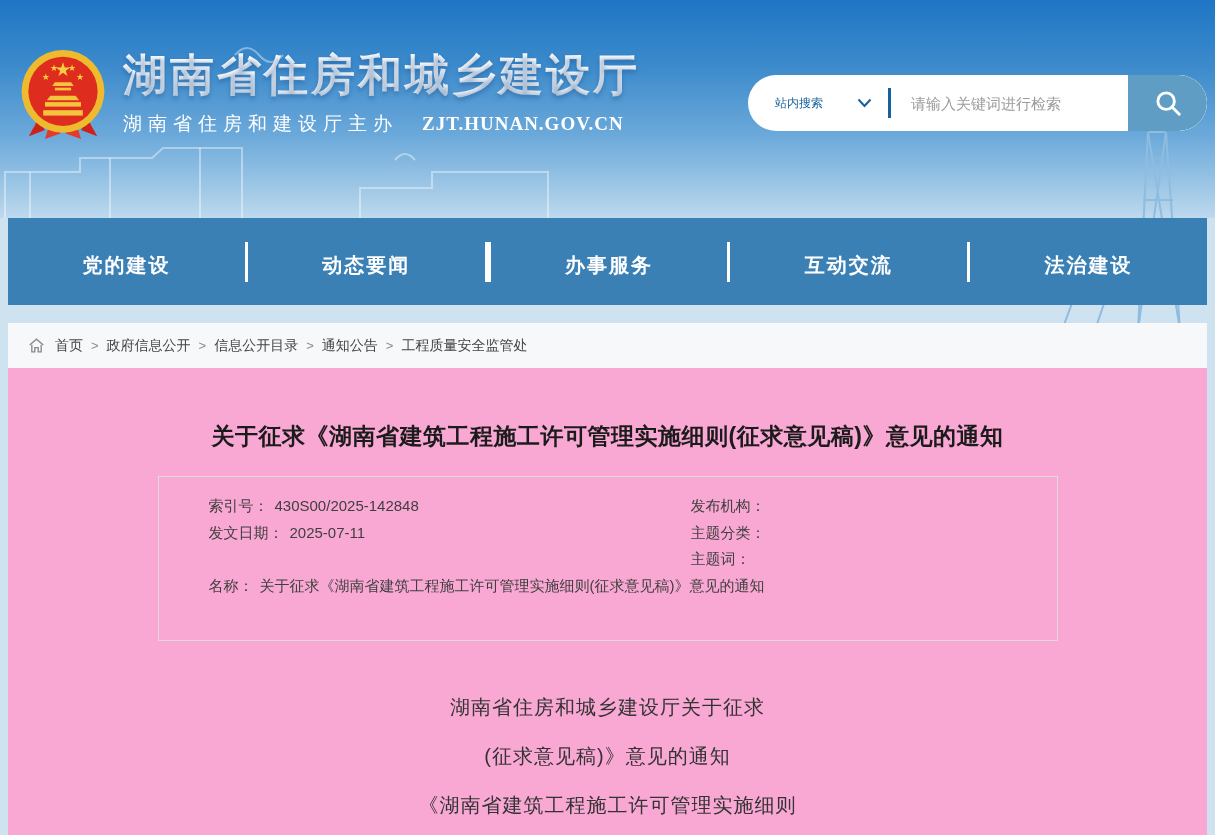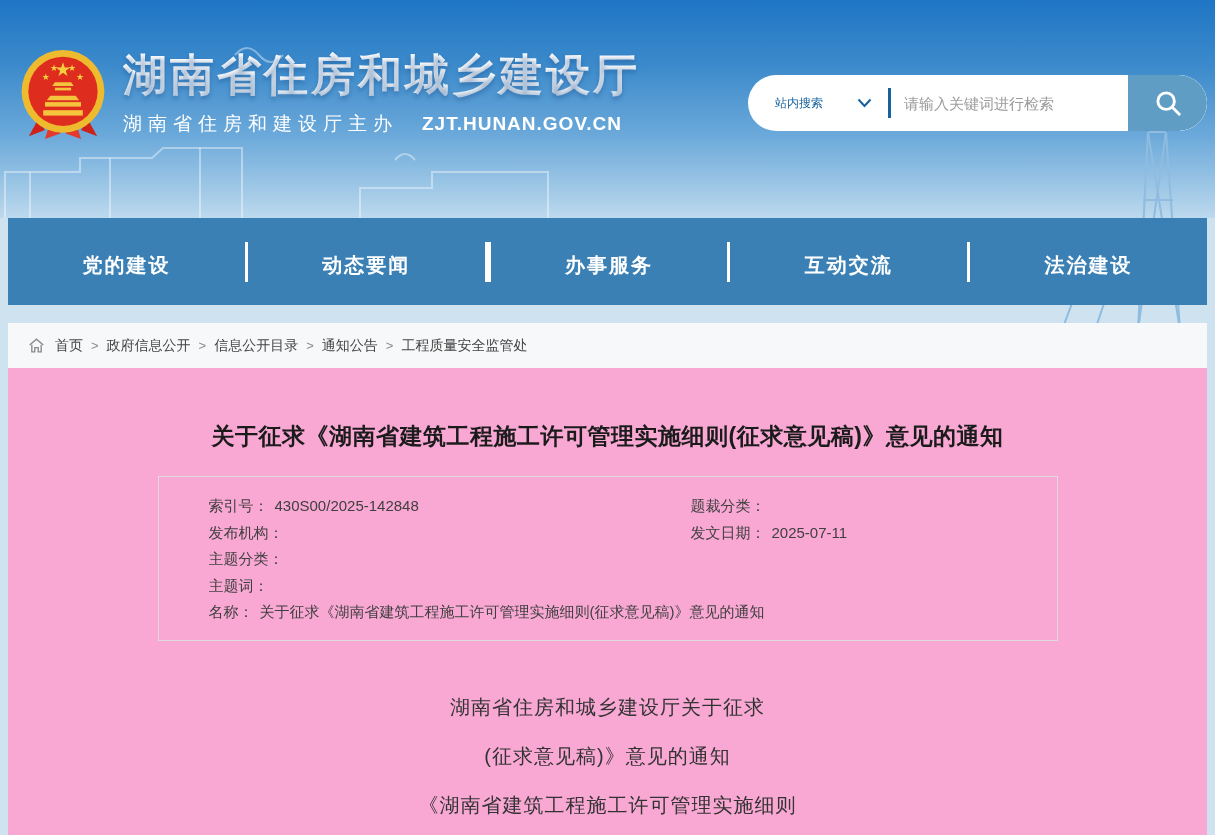--- a/index.html
+++ b/index.html
@@ -14,37 +14,37 @@
   }
   .deco-svg { position: absolute; top: 0; left: 0; z-index: 0; pointer-events: none; }
   .brand { position: absolute; top: 46px; left: 18px; display: flex; gap: 15px; z-index: 1; }
   .emblem { width: 90px; height: 96px; flex: none; }
   .site-title {
     font-size: 44px; font-weight: bold; color: #ffffff; line-height: 58px;
     letter-spacing: 3px; text-shadow: 0 3px 4px rgba(20,70,130,0.35);
     background: linear-gradient(180deg, #ffffff 55%, #dfe9f2 100%);
     -webkit-background-clip: text; background-clip: text; -webkit-text-fill-color: transparent;
   }
-  .brand-sub { margin-top: 7px; color: #ffffff; font-size: 19px; display: flex; align-items: baseline; }
+  .brand-sub { margin-top: 7px; color: #ffffff; font-size: 19px; display: flex; align-items: baseline; font-family: Liberation Serif, serif; }
   .brand-sub .sub-cn { letter-spacing: 6px; }
   .brand-sub .sub-url { margin-left: 24px; letter-spacing: 1px; font-weight: bold; }
 
   .search {
     position: absolute; top: 75px; right: 8px; z-index: 1;
     width: 459px; height: 56px; background: #ffffff; border-radius: 28px;
     display: flex; align-items: center; overflow: hidden;
   }
   .search-scope {
     flex: none; width: 140px; padding: 0 16px 0 27px; height: 100%;
     display: flex; align-items: center; justify-content: space-between;
     color: #17629e; font-size: 12px; cursor: pointer;
   }
   .search-divider { flex: none; width: 3px; height: 30px; background: #17629e; }
   .search-input {
-    flex: 1; border: none; outline: none; height: 100%; padding-left: 13px;
+    flex: 1; border: none; outline: none; height: 100%; padding-left: 20px;
     font-size: 15px; color: #333; background: transparent;
     font-family: "Liberation Sans", sans-serif;
   }
   .search-input::placeholder { color: #9b9b9b; }
   .search-btn {
     flex: none; width: 79px; height: 56px; border: none; cursor: pointer;
     background: #5f9dc4; border-radius: 0 28px 28px 0;
     display: flex; align-items: center; justify-content: center;
   }
 
@@ -208,23 +208,20 @@
     </div>
 
     <h2 class="doc-title">关于征求《湖南省建筑工程施工许可管理实施细则(征求意见稿)》意见的通知</h2>
 
     <div class="meta-box">
       <div class="meta-grid">
         <div class="meta-cell">
           <span>索引号：</span><span class="meta-value">430S00/2025-142848</span>
         </div>
         <div class="meta-cell">
-          <span>题裁分类：</span><span class="meta-value"></span>
-        </div>
-        <div class="meta-cell">
           <span>发布机构：</span><span class="meta-value"></span>
         </div>
         <div class="meta-cell">
           <span>发文日期：</span><span class="meta-value">2025-07-11</span>
         </div>
         <div class="meta-cell">
           <span>主题分类：</span><span class="meta-value"></span>
         </div>
         <div class="meta-cell"></div>
         <div class="meta-cell">

